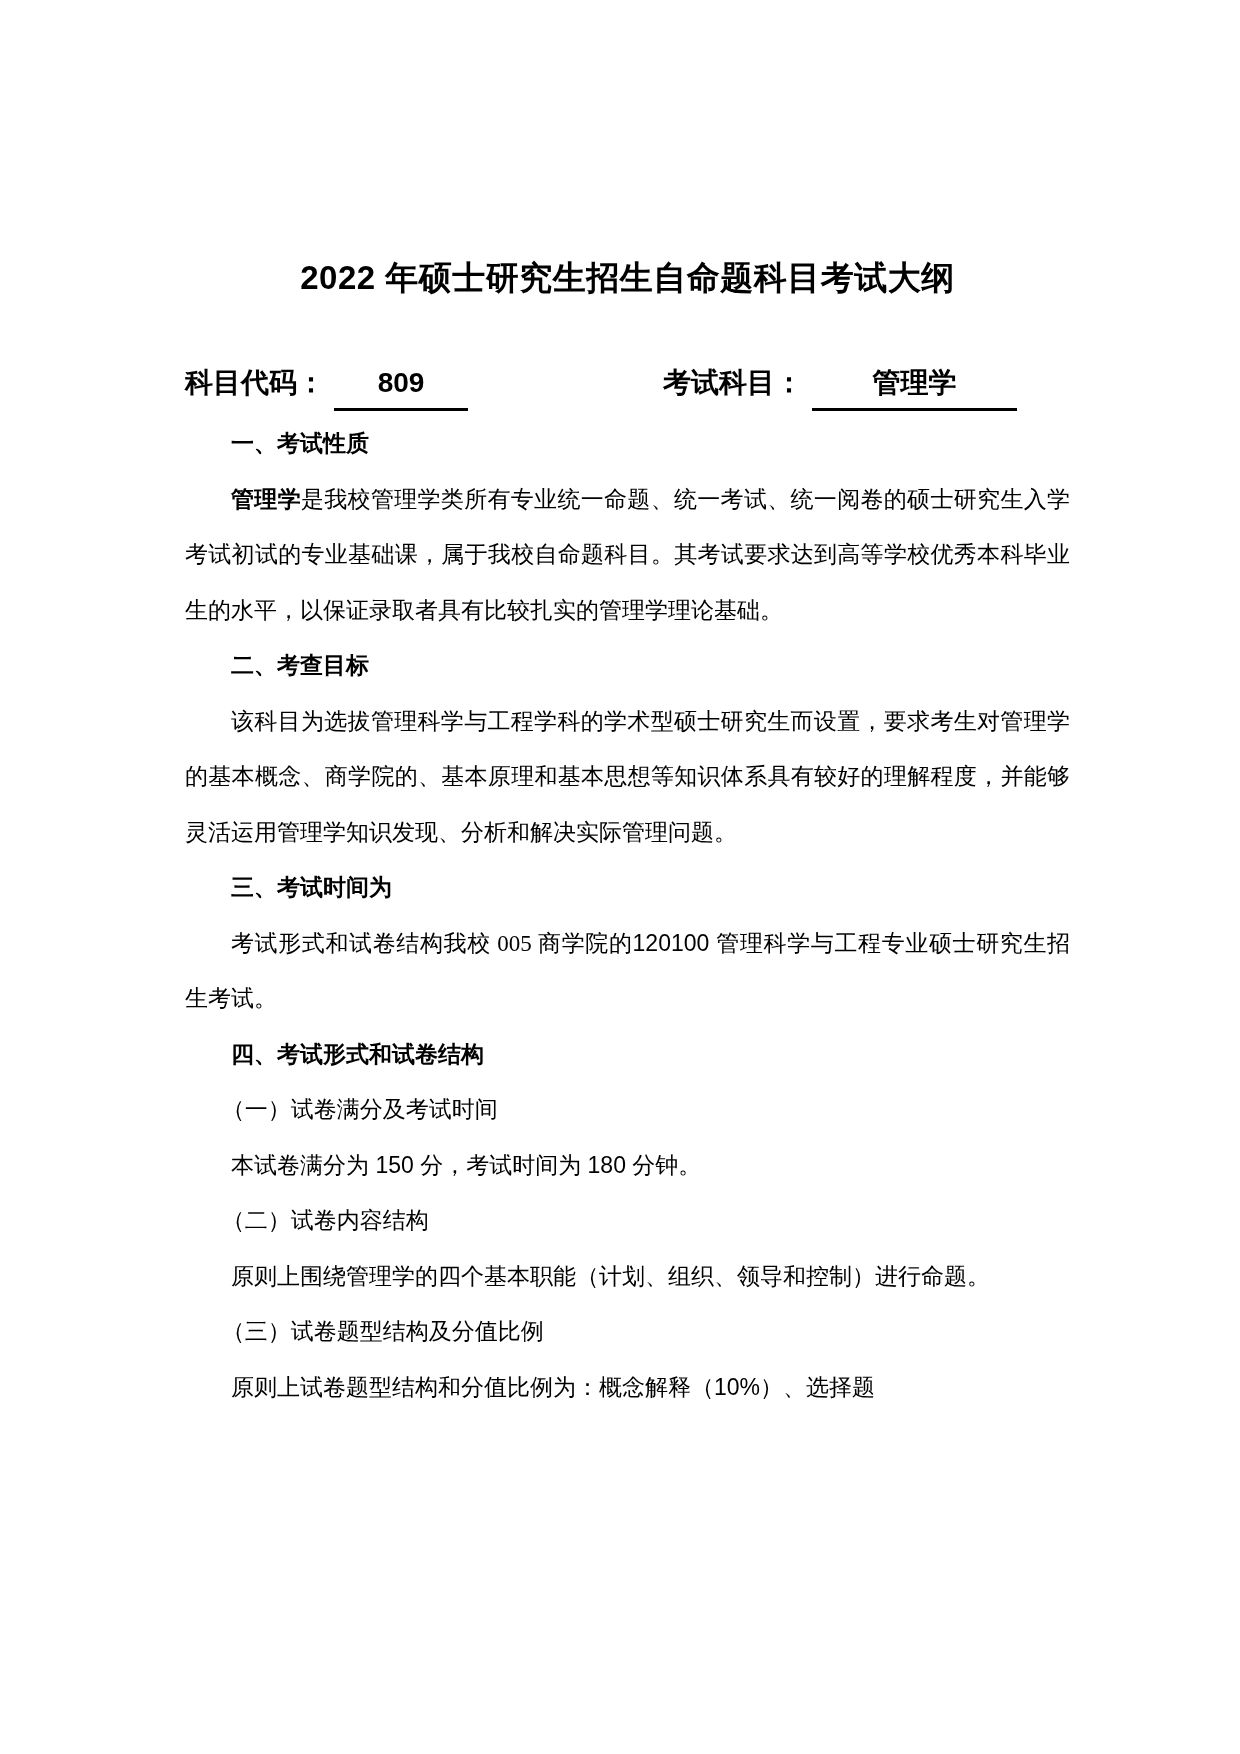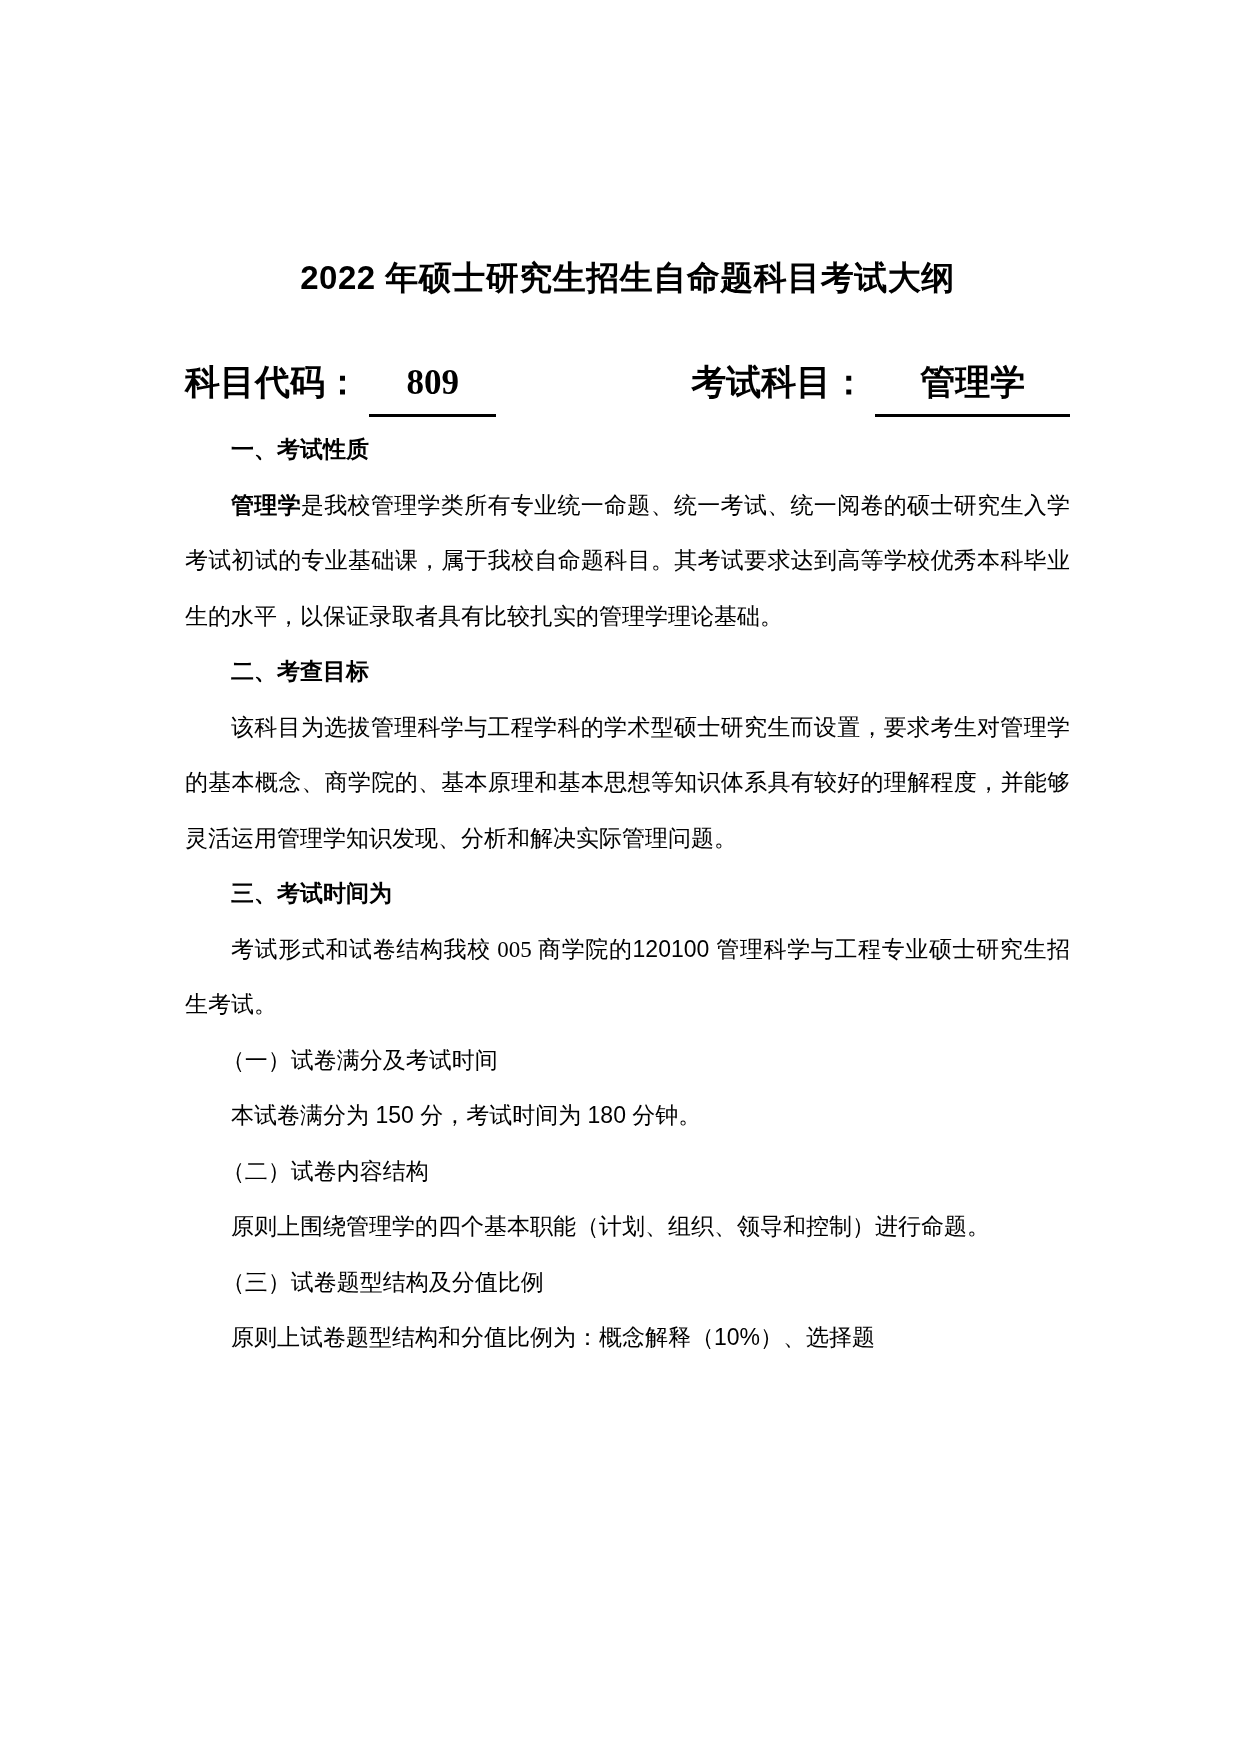--- a/index.html
+++ b/index.html
@@ -27,34 +27,34 @@
     font-weight: bold;
     font-size: 33px;
     line-height: 44px;
     text-align: center;
     letter-spacing: 0.5px;
   }
   .meta-row {
     margin-top: 61px;
     display: flex;
     align-items: baseline;
-    font-family: Liberation Serif, serif;
+    font-family: Liberation Sans, sans-serif;
     font-weight: bold;
-    font-size: 35px;
+    font-size: 28px;
     line-height: 44px;
     white-space: nowrap;
   }
   .meta-label {
     margin-right: 9px;
   }
   .blank {
     display: inline-block;
     border-bottom: 3px solid #000000;
     text-align: center;
-    padding-bottom: 9px;
+    padding-bottom: 3px;
   }
   .blank-code { width: 134px; }
   .blank-subject { width: 205px; }
   .meta-right { margin-left: 195px; }
 
   #doc-body {
     margin-top: 5px;
     font-size: 23px;
     line-height: 55.5px;
   }
@@ -92,20 +92,21 @@
       <span class="blank blank-subject">管理学</span>
     </div>
 
     <div id="doc-body">
         <div class="sec-heading">一、考试性质</div>
         <div class="para"><span class="f-heiB">管理学</span><span class="f-kai">是我校管理学类所有专业统一命题、统一考试、统一阅卷的硕士研究生入学考试初试的专业基础课，属于我校自命题科目。其考试要求达到高等学校优秀本科毕业生的水平，以保证录取者具有比较扎实的管理学理论基础。</span></div>
         <div class="sec-heading">二、考查目标</div>
         <div class="para"><span class="f-hei">该科目为选拔管理科学与工程学科的学术型硕士研究生而设置，要求考生对管理学的基本概念、商学院的、基本原理和基本思想等知识体系具有较好的理解程度，并能够灵活运用管理学知识发现、分析和解决实际管理问题。</span></div>
         <div class="sec-heading">三、考试时间为</div>
         <div class="para"><span class="f-hei">考试形式和试卷结构</span><span class="f-kai">我校 005 商学院的</span><span class="f-hei">120100 管理科学与工程专业硕士</span><span class="f-kai">研究生招生考试。</span></div>
+        <div class="sec-heading">四、考试形式和试卷结构</div>
         <div class="sub"><span class="f-kai">（一）试卷满分及考试时间</span></div>
         <div class="para"><span class="f-hei">本试卷满分为 150 分，考试时间为 180 分钟。</span></div>
         <div class="sub"><span class="f-kai">（二）试卷内容结构</span></div>
         <div class="para"><span class="f-hei">原则上围绕管理学的四个基本职能（计划、组织、领导和控制）进行命题。</span></div>
         <div class="sub"><span class="f-kai">（三）试卷题型结构及分值比例</span></div>
         <div class="para"><span class="f-hei">原则上试卷题型结构和分值比例为：概念解释（10%）、选择题</span></div>
       </div>
 
   </div>
 </div>

